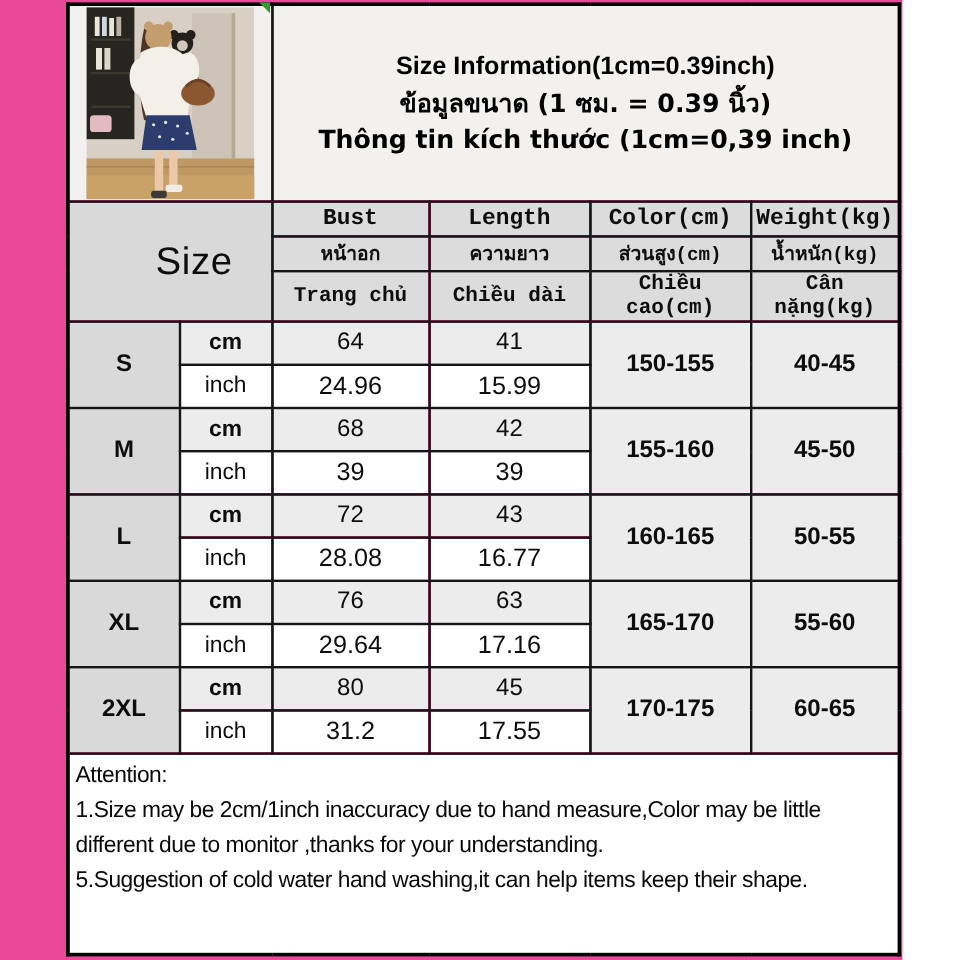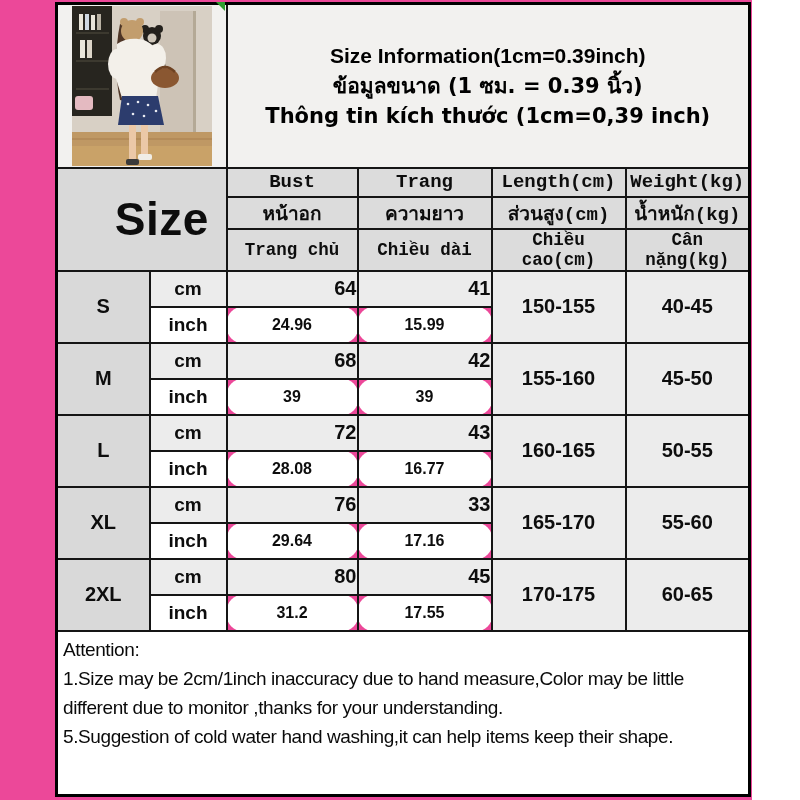--- a/index.html
+++ b/index.html
@@ -13,30 +13,30 @@
     border:3px solid #000;
     color:#0d0d0d;
   }
   td { border:2px solid #151515; text-align:center; vertical-align:middle; overflow:hidden; }
 
   .c-photo { background:#f2f1ef; }
   .c-title { background:#f2f1ef; }
   .title-line { font-weight:bold; font-size:21px; line-height:30px; color:#000; }
   .i18n { font-family:"DejaVu Sans","Liberation Sans",sans-serif; }
 
-  .corner { background:#d9d9d9; font-weight:bold; font-size:46px; letter-spacing:0.5px;padding-left:40px; }
+  .corner { background:#d9d9d9; font-weight:normal; font-size:32px; letter-spacing:0.5px;padding-left:40px; }
   .h  { background:#dcdcdc; font-weight:bold; font-size:19px;font-family:Liberation Mono, monospace; }
-  .h-th { font-size:19px; }
+  .h-th { font-size:16px; }
   .h-vi { font-size:17.5px;margin-top:36px; }
 
   .sz   { background:#d9d9d9; font-weight:bold; font-size:20px; }
   .u-cm { background:#ececec; font-weight:bold; font-size:19px;margin-left:27px; }
-  .u-in { background:#ffffff; font-weight:bold; font-size:19px;margin-left:33px; }
-  .v-cm { background:#ececec; font-weight:bold; font-size:20px;text-align:right; }
-  .v-in { background:#ffffff; font-weight:bold; font-size:16px;border-radius:15px; }
+  .u-in { background:#ffffff; font-weight:normal; font-size:19px;margin-left:33px; }
+  .v-cm { background:#ececec; font-weight:normal; font-size:20px; }
+  .v-in { background:#ffffff; font-weight:normal; font-size:21px; }
   .range{ background:#ececec; font-weight:bold; font-size:20px; }
 
   .attention-cell { background:#ffffff; text-align:left; vertical-align:top; padding:3px 6px 0 5px;margin-left:39px; }
   .att-line { font-size:19px; line-height:29px; letter-spacing:-0.4px; color:#0a0a0a; }
 
   .corner-marker {
     position:absolute; left:216px; top:2px; width:0; height:0;
     border-left:9px solid transparent; border-top:9px solid #2f9e2f;
   }
   .photo-wrap { width:100%; height:100%; display:flex; align-items:center; justify-content:center; }
@@ -109,22 +109,22 @@
       <td class="c-title" colspan="4">
         <div class="title-line">Size Information(1cm=0.39inch)</div>
         <div class="title-line i18n">ข้อมูลขนาด (1 ซม. = 0.39 นิ้ว)</div>
         <div class="title-line i18n">Thông tin kích thước (1cm=0,39 inch)</div>
       </td>
     </tr>
 
     <tr style="height:29px">
       <td class="corner" colspan="2" rowspan="3">Size</td>
       <td class="h">Bust</td>
-      <td class="h">Trang</td>
-      <td class="h">Length(cm)</td>
+      <td class="h">Length</td>
+      <td class="h">Color(cm)</td>
       <td class="h">Weight(kg)</td>
     </tr>
 
     <tr style="height:29px">
       <td class="h h-th i18n">หน้าอก</td>
       <td class="h h-th i18n">ความยาว</td>
       <td class="h h-th i18n">ส่วนสูง(cm)</td>
       <td class="h h-th i18n">น้ำหนัก(kg)</td>
     </tr>
 
@@ -174,21 +174,21 @@
     <tr style="height:36px">
       <td class="u-in">inch</td>
       <td class="v-in">28.08</td>
       <td class="v-in">16.77</td>
     </tr>
 
     <tr style="height:36px">
       <td class="sz" rowspan="2">XL</td>
       <td class="u-cm">cm</td>
       <td class="v-cm">76</td>
-      <td class="v-cm">33</td>
+      <td class="v-cm">63</td>
       <td class="range" rowspan="2">165-170</td>
       <td class="range" rowspan="2">55-60</td>
     </tr>
     <tr style="height:36px">
       <td class="u-in">inch</td>
       <td class="v-in">29.64</td>
       <td class="v-in">17.16</td>
     </tr>
 
     <tr style="height:36px">

